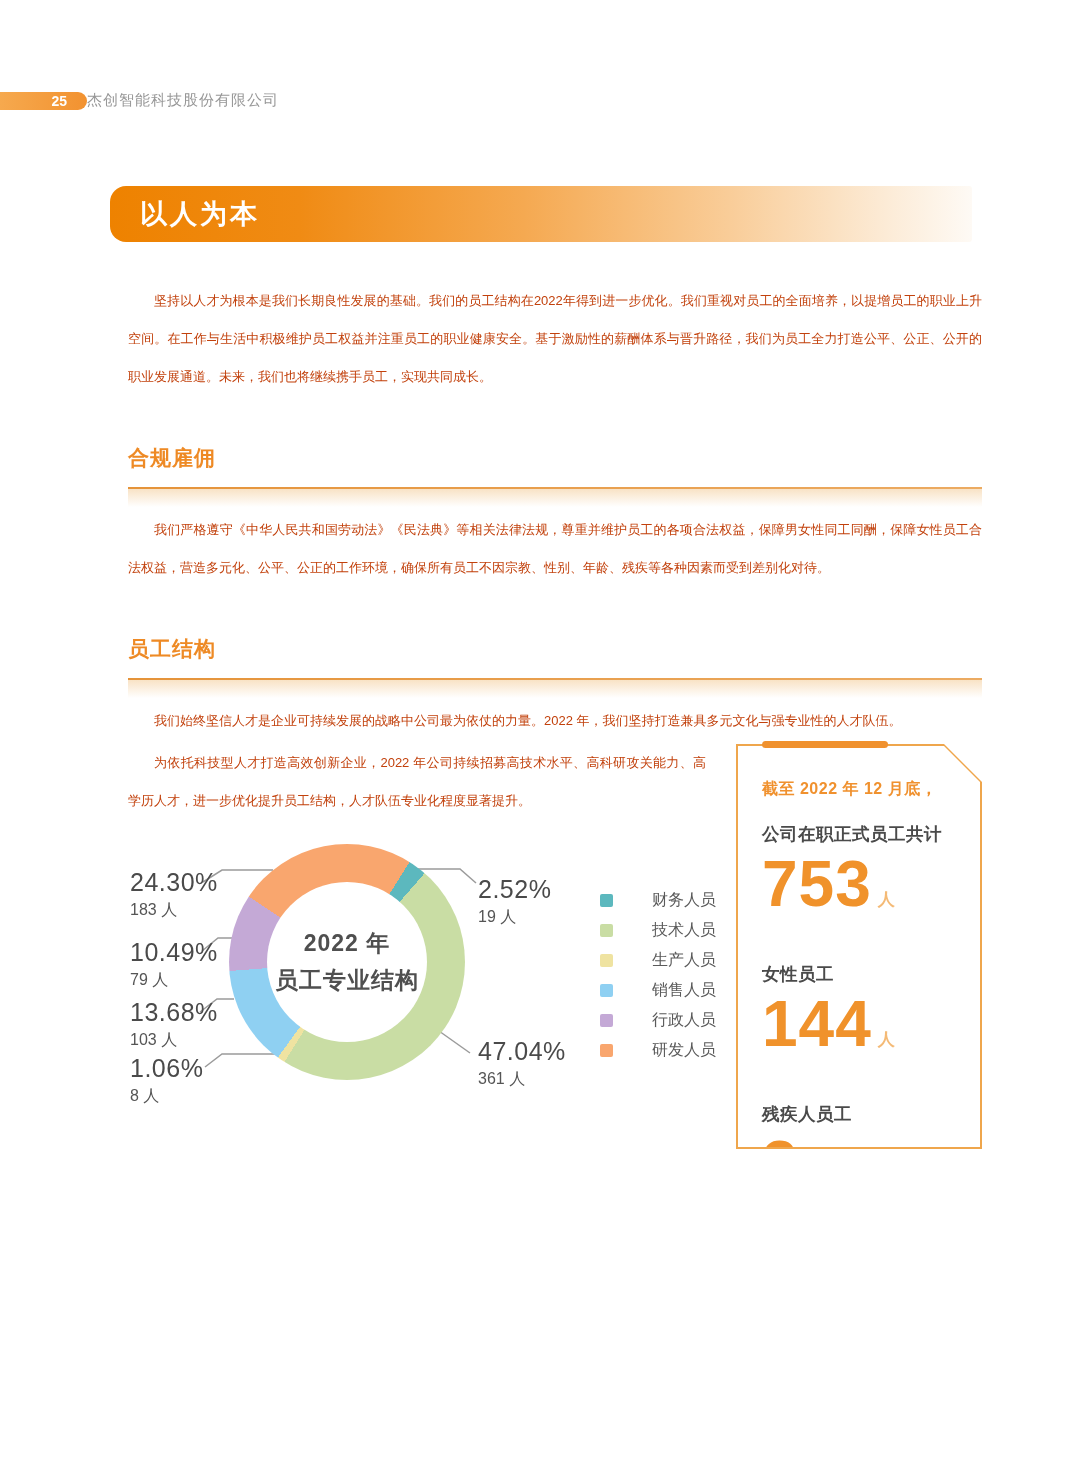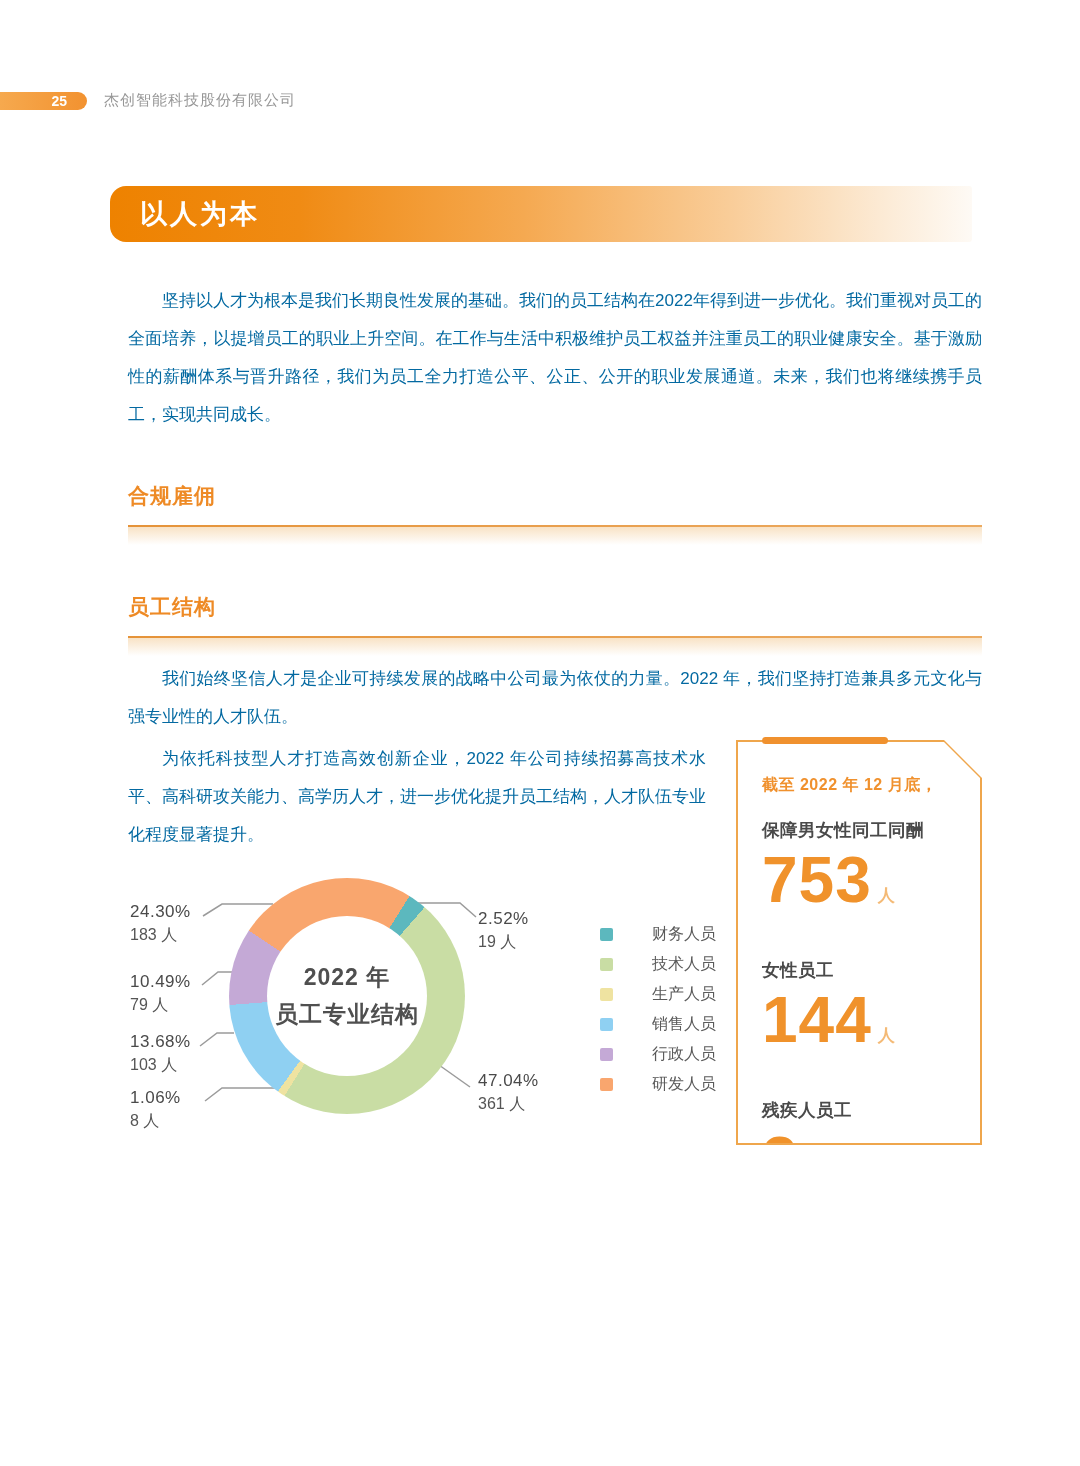--- a/index.html
+++ b/index.html
@@ -9,32 +9,32 @@
     font-family:"Liberation Sans","DejaVu Sans",sans-serif;
     color:#4a4a4a;
   }
   
   .page-header { margin-top:88px; display:flex; align-items:center; height:25px; }
   .page-badge {
     width:87px; height:18px; background:linear-gradient(90deg,#f6a94e,#f29230);
     border-radius:0 13px 13px 0; color:#fff; font-size:14px; font-weight:bold;
     display:flex; align-items:center; justify-content:flex-end; padding-right:20px;
   }
-  .company-name { margin-left:17px; font-size:15px; color:#979797; letter-spacing:1px; }
+  .company-name { font-size:15px; color:#979797; letter-spacing:1px; }
   
   .banner {
     margin:73px 108px 0 110px; height:56px; border-radius:16px 3px 3px 16px;
     background:linear-gradient(90deg,#ee8200 0%,#f08b14 22%,#f5a951 48%,#f9cd99 72%,#fcebd6 90%,#fefaf5 100%);
     display:flex; align-items:center; padding-left:30px;
   }
   .banner-title { color:#fff; font-size:27px; font-weight:bold; letter-spacing:3px; }
   
   .content { margin-left:128px; width:854px; }
   .para {
-    font-size:17px; line-height:38px; text-align:justify; text-indent:2em; color:#0369a1;
+    font-size:13px; line-height:38px; text-align:justify; text-indent:2em; color:#c2410c;
   }
   .intro { margin-top:40px; }
   .sec { margin-top:48px; }
   .sec-title { font-size:21px; font-weight:bold; color:#ee8a25; letter-spacing:1px; }
   .sec-rule { margin-top:15px; height:2px; background:linear-gradient(90deg,#e59339,#ecab62); }
   .sec-fade { height:18px; background:linear-gradient(180deg,rgba(243,203,150,.55),rgba(255,255,255,0)); }
   .sec .para { margin-top:4px; }
   
   .row { margin-top:4px; display:flex; align-items:flex-start; }
   .col-left { width:578px; }
@@ -45,21 +45,21 @@
   .donut {
     position:absolute; left:119px; top:19px; width:236px; height:236px; border-radius:50%;
     background:#eee;
   }
   .donut-hole {
     position:absolute; left:38px; top:38px; width:160px; height:160px; border-radius:50%;
     background:#fff; display:flex; align-items:center; justify-content:center;
   }
   .donut-center { text-align:center; font-size:23px; font-weight:bold; color:#4f4f4f; line-height:37px; letter-spacing:1px; }
   .callout { position:absolute; }
-  .callout .pct { font-size:17px; color:#4a4a4a; letter-spacing:.5px; }
+  .callout .pct { font-size:25px; color:#4a4a4a; letter-spacing:.5px; }
   .callout .cnt { font-size:16px; color:#555; margin-top:3px; }
   .legend { position:absolute; left:490px; top:60px; }
   .legend-item { height:30px; display:flex; align-items:center;gap:28px; }
   .legend-swatch { width:13px; height:13px; border-radius:2px; background:#ccc; flex:none; }
   .legend-label { margin-left:11px; font-size:16px; color:#5a5a5a; }
   
   .card-wrap { position:relative; width:246px; height:405px; margin-left:auto; }
   .card-border {
     position:absolute; inset:0; background:#efa64c;
     clip-path:polygon(0 0,calc(100% - 38px) 0,100% 38px,100% 100%,0 100%);
@@ -97,20 +97,21 @@
   </div>
 
   <main class="content">
 
     <p class="para intro">坚持以人才为根本是我们长期良性发展的基础。我们的员工结构在2022年得到进一步优化。我们重视对员工的全面培养，以提增员工的职业上升空间。在工作与生活中积极维护员工权益并注重员工的职业健康安全。基于激励性的薪酬体系与晋升路径，我们为员工全力打造公平、公正、公开的职业发展通道。未来，我们也将继续携手员工，实现共同成长。</p>
 
     <section class="sec">
       <h2 class="sec-title">合规雇佣</h2>
       <div class="sec-rule"></div>
       <div class="sec-fade"></div>
+      <p class="para">我们严格遵守《中华人民共和国劳动法》《民法典》等相关法律法规，尊重并维护员工的各项合法权益，保障男女性同工同酬，保障女性员工合法权益，营造多元化、公平、公正的工作环境，确保所有员工不因宗教、性别、年龄、残疾等各种因素而受到差别化对待。</p>
     </section>
 
     <section class="sec">
       <h2 class="sec-title">员工结构</h2>
       <div class="sec-rule"></div>
       <div class="sec-fade"></div>
       <p class="para">我们始终坚信人才是企业可持续发展的战略中公司最为依仗的力量。2022 年，我们坚持打造兼具多元文化与强专业性的人才队伍。</p>
     </section>
 
     <div class="row">
@@ -193,21 +194,21 @@
           </div>
         </div>
       </div>
 
       <aside class="card-wrap">
         <div class="card-border"></div>
         <div class="card-inner">
           <div class="card-heading">截至 2022 年 12 月底，</div>
 
           <div class="stat">
-            <div class="stat-label">保障男女性同工同酬</div>
+            <div class="stat-label">公司在职正式员工共计</div>
             <div class="stat-value-row">
               <span class="stat-value">753</span>
               <span class="stat-unit">人</span>
             </div>
           </div>
 
           <div class="stat">
             <div class="stat-label">女性员工</div>
             <div class="stat-value-row">
               <span class="stat-value">144</span>

